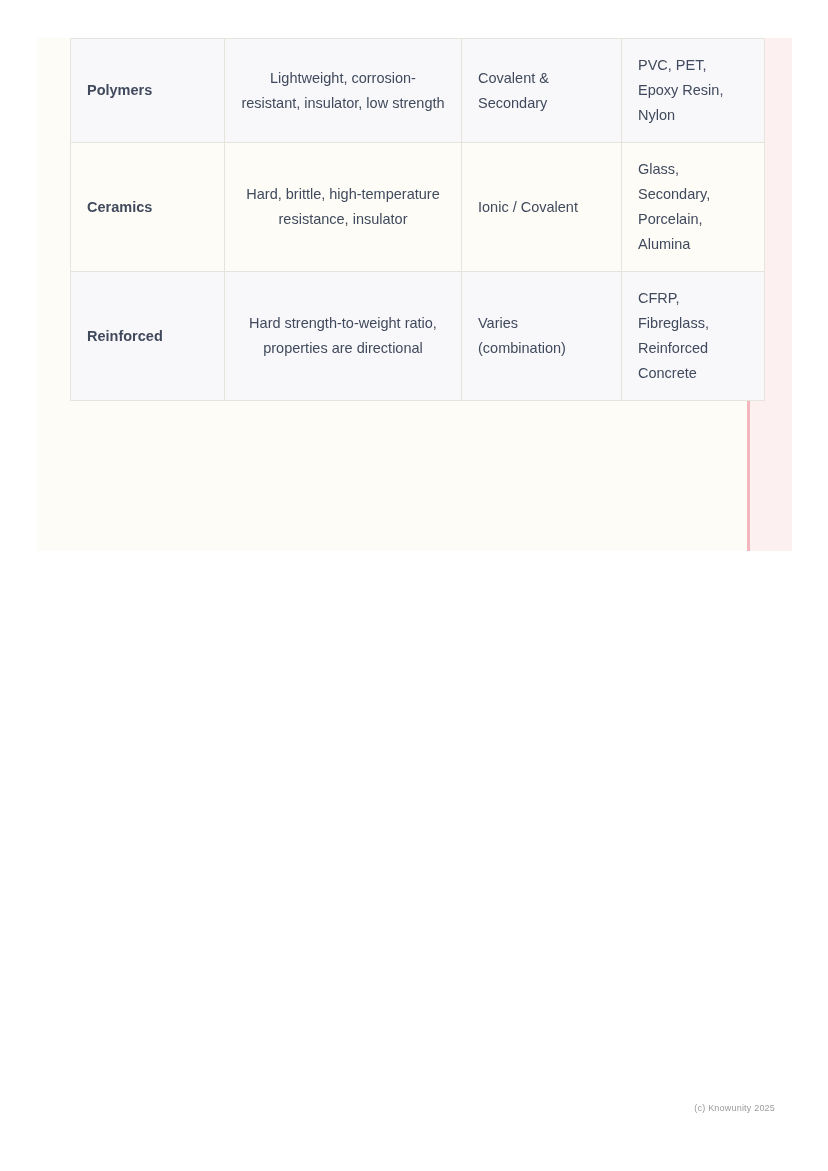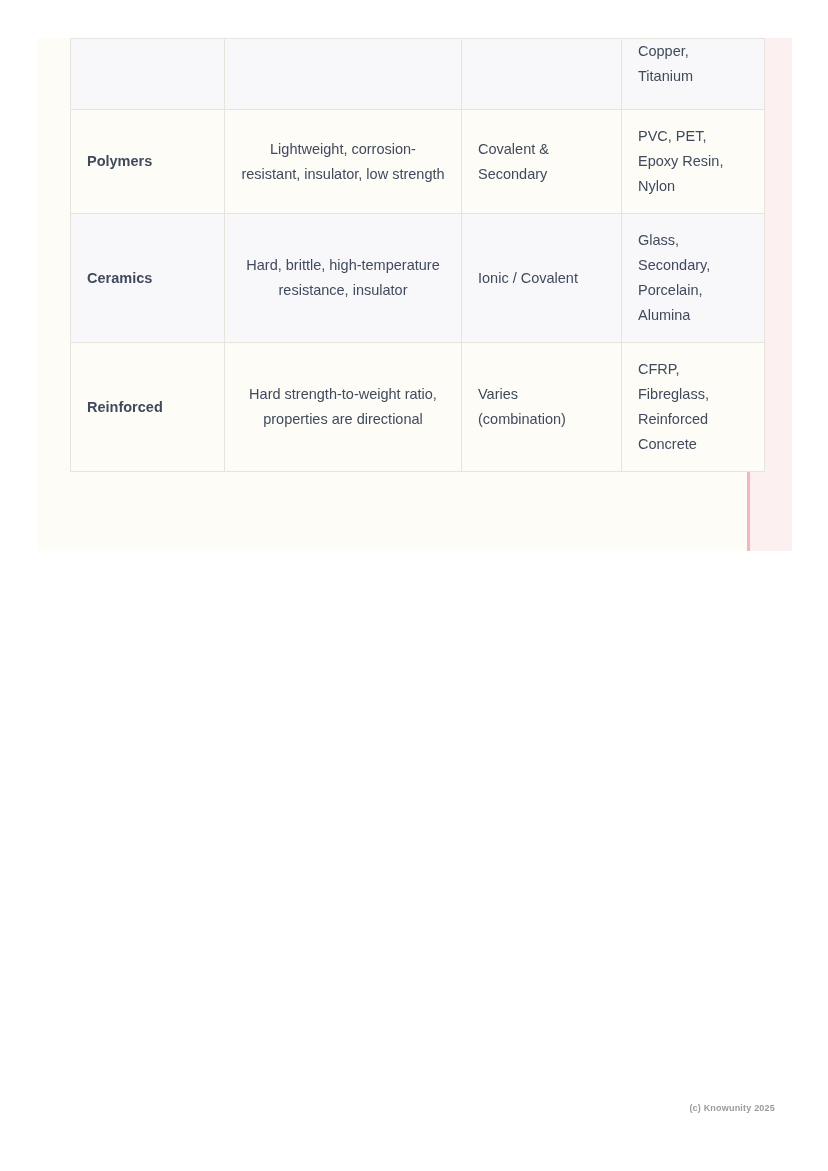--- a/index.html
+++ b/index.html
@@ -97,41 +97,33 @@
   }
 
   .footer-credit {
     position: absolute;
     right: 53px;
     top: 1103px;
     font-size: 9px;
     color: #9a9a9a;
     letter-spacing: 0.2px;
     font-family: "Liberation Sans", sans-serif;
-    font-weight: bold;
   }
 </style>
 </head>
 <body>
 
 <div class="page-sheet">
 
   <div class="accent-strip"></div>
   <div class="accent-strip-line"></div>
 
   <div class="table-wrap">
     <table class="matdata">
       <tbody>
-        <tr class="clipped">
-          <td class="cat"></td>
-          <td class="props"></td>
-          <td class="bond"></td>
-          <td class="examples" style="white-space:pre-line;">Copper,
-Titanium</td>
-        </tr>
         <tr>
           <td class="cat">Polymers</td>
           <td class="props">Lightweight, corrosion-resistant, insulator, low strength</td>
           <td class="bond">Covalent &amp; Secondary</td>
           <td class="examples">PVC, PET, Epoxy Resin, Nylon</td>
         </tr>
         <tr>
           <td class="cat">Ceramics</td>
           <td class="props">Hard, brittle, high-temperature resistance, insulator</td>
           <td class="bond">Ionic / Covalent</td>

